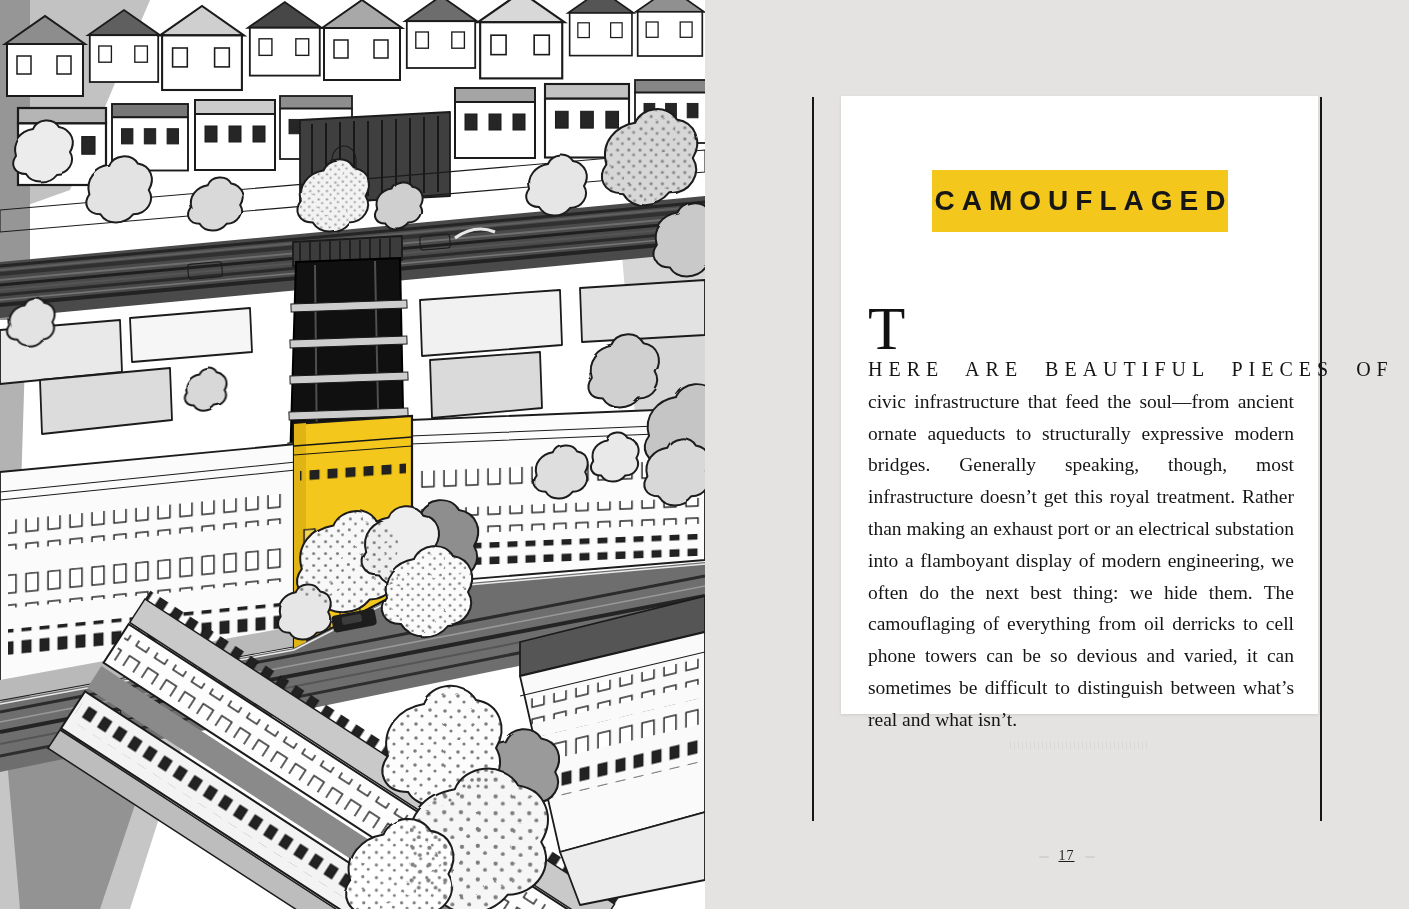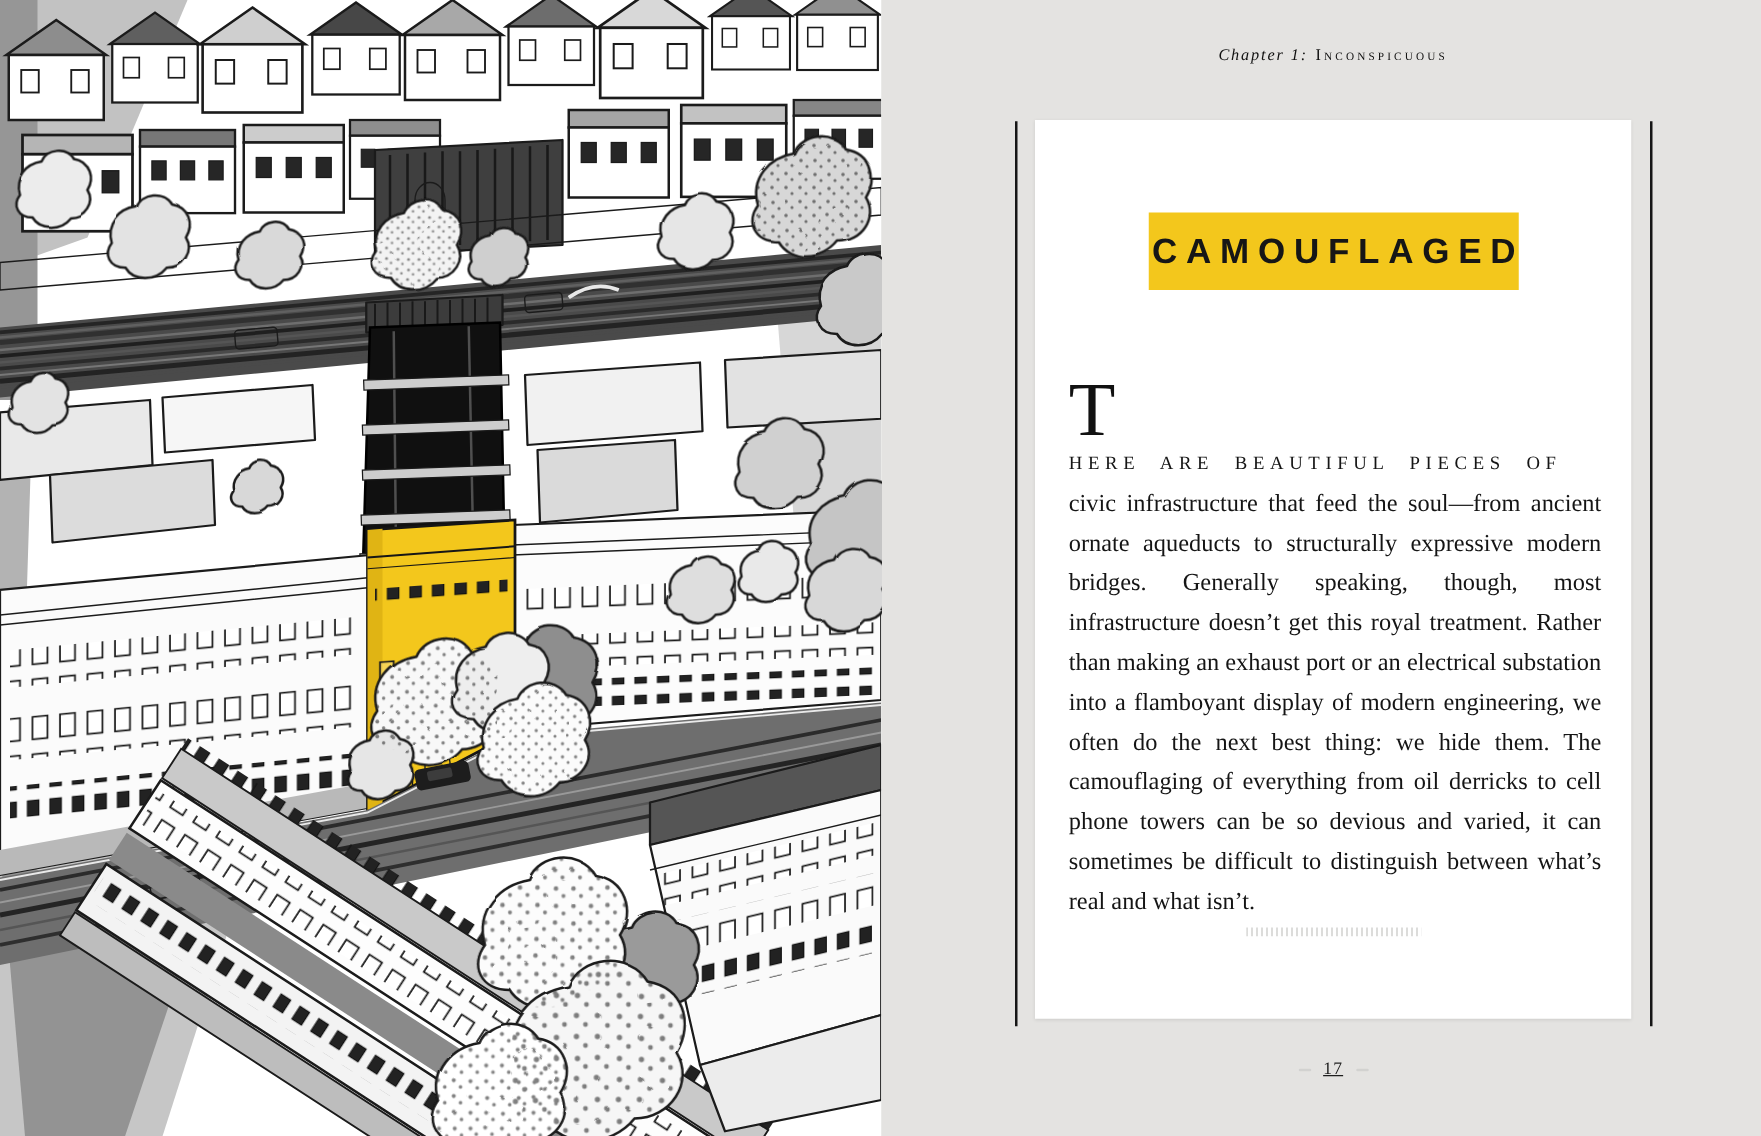--- a/index.html
+++ b/index.html
@@ -18,32 +18,32 @@
   .right-page { position:relative; width:704px; height:909px; background:var(--pagebg,#e4e3e1); }
   .running-head { position:absolute; left:123px; width:477px; top:36px; text-align:center;
                   font-size:13px; letter-spacing:1.5px; color:#111; white-space:nowrap; }
   .ch-italic { font-style:italic; }
   .ch-caps   { font-variant:small-caps; letter-spacing:2.5px; margin-left:6px; }
 
   .rule { position:absolute; top:97px; height:724px; width:1.5px; background:#161616; }
   .rule-left  { left:107px; }
   .rule-right { left:615px; }
 
-  .card { position:absolute; left:123px; top:96px; width:477px; height:719px;
+  .card { position:absolute; left:136px; top:96px; width:477px; height:618px;
           background:#fff; box-shadow:0 1px 3px rgba(0,0,0,.10); }
 
   .title-box { position:absolute; left:91px; top:74px; width:296px; height:62px;
                background:var(--accent,#f3c71c); display:flex; align-items:center; justify-content:center; }
   .title-box span { font-family:"Liberation Sans","DejaVu Sans",sans-serif; font-weight:bold;
                     font-size:28px; letter-spacing:7px; text-indent:7px; color:#161616; }
 
   .body-text { position:absolute; left:27px; top:204px; width:426px;
                font-size:19.5px; line-height:31.8px; text-align:justify; color:#151515; }
   .dropcap { float:left; font-size:61px; line-height:50px; padding:4px 10px 0 0; color:#111; }
-  .lead-caps { font-size:15px; letter-spacing:0.30em; word-spacing:0.55em; white-space:nowrap; }
+  .lead-caps { font-size:20px; letter-spacing:0.30em; word-spacing:0.55em; white-space:nowrap; }
 
   .ornament { position:absolute; left:50%; transform:translateX(-50%); top:646px;
               width:140px; height:7px; opacity:.85;
               background:repeating-linear-gradient(90deg,#d6d6d4 0 1.5px,transparent 1.5px 4px); }
 
   .folio { position:absolute; left:123px; width:477px; top:848px; text-align:center;
            font-size:14px; letter-spacing:1px; color:#1d1d1d;text-decoration:underline; }
   .folio-dash { display:inline-block; width:10px; height:2px; background:#d2d2d0;
                 border-radius:2px; vertical-align:middle; margin:0 10px; }
 </style>
@@ -279,23 +279,20 @@
           <use href="#blob" transform="translate(426 592) scale(1.5)" fill="url(#stip)"></use>
           <use href="#blob" transform="translate(440 748) scale(2)" fill="url(#stip)"></use>
           <use href="#blob" transform="translate(474 842) scale(2.4)" fill="url(#stip)"></use>
           <use href="#blob" transform="translate(398 874) scale(1.8)" fill="url(#stip)"></use>
         </g>
       </g>
     </svg>
   </div>
 
   <div class="right-page">
-    <div class="running-head">
-      <span class="ch-italic">Chapter 1:</span><span class="ch-caps">Inconspicuous</span>
-    </div>
 
     <div class="rule rule-left"></div>
     <div class="rule rule-right"></div>
 
     <div class="card">
       <div class="title-box">
         <span>CAMOUFLAGED</span>
       </div>
 
       <p class="body-text"><span class="dropcap">T</span><span class="lead-caps">HERE ARE BEAUTIFUL PIECES OF</span><br><span>civic infrastructure that feed the soul—from ancient ornate aqueducts to structurally expressive modern bridges. Generally speaking, though, most infrastructure doesn’t get this royal treatment. Rather than making an exhaust port or an electrical substation into a flamboyant display of modern engineering, we often do the next best thing: we hide them. The camouflaging of everything from oil derricks to cell phone towers can be so devious and varied, it can sometimes be difficult to distinguish between what’s real and what isn’t.</span></p>

